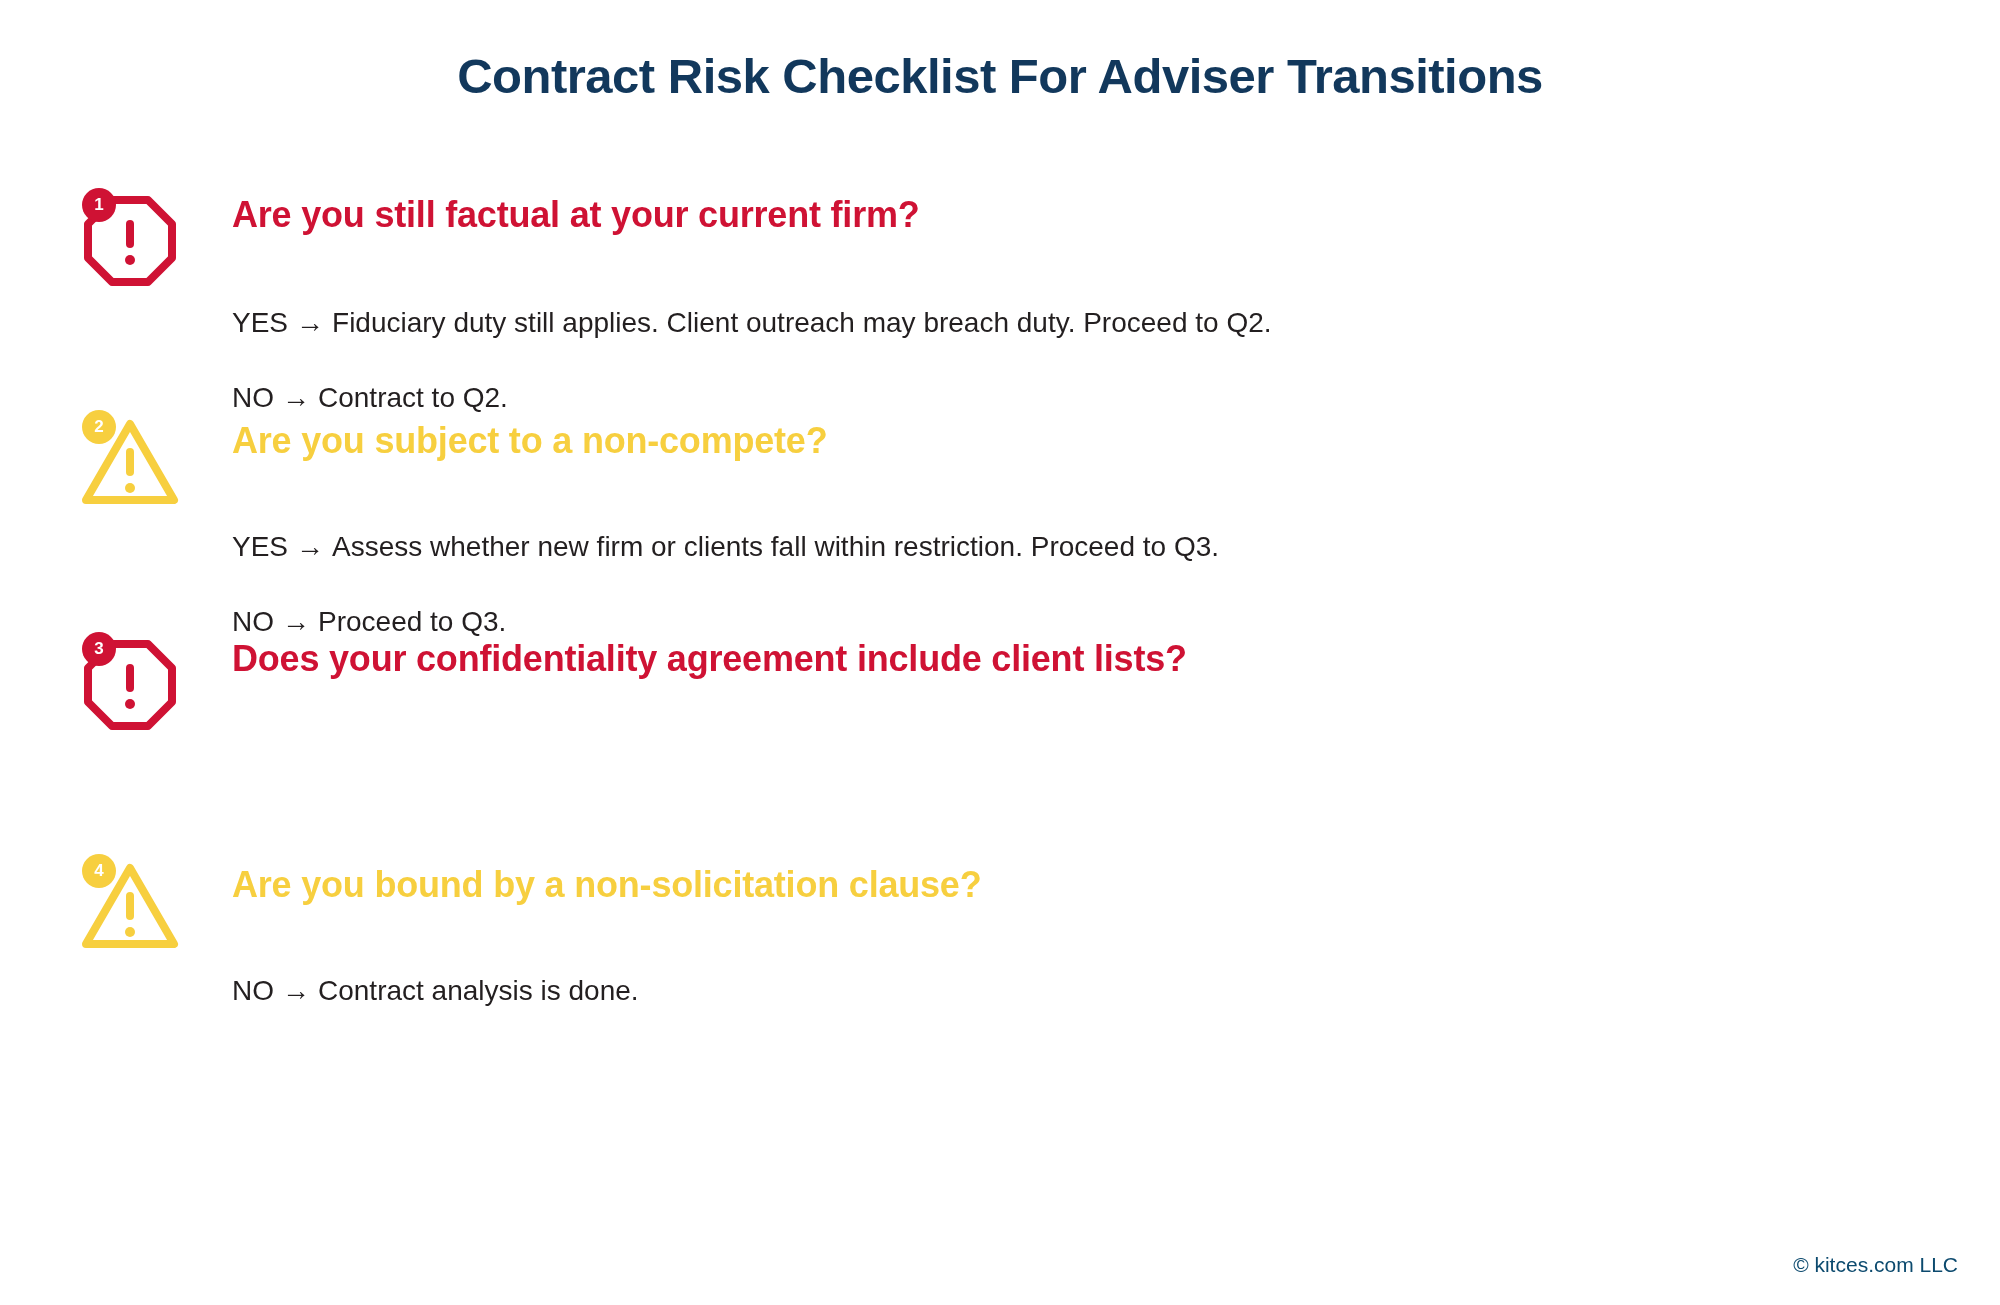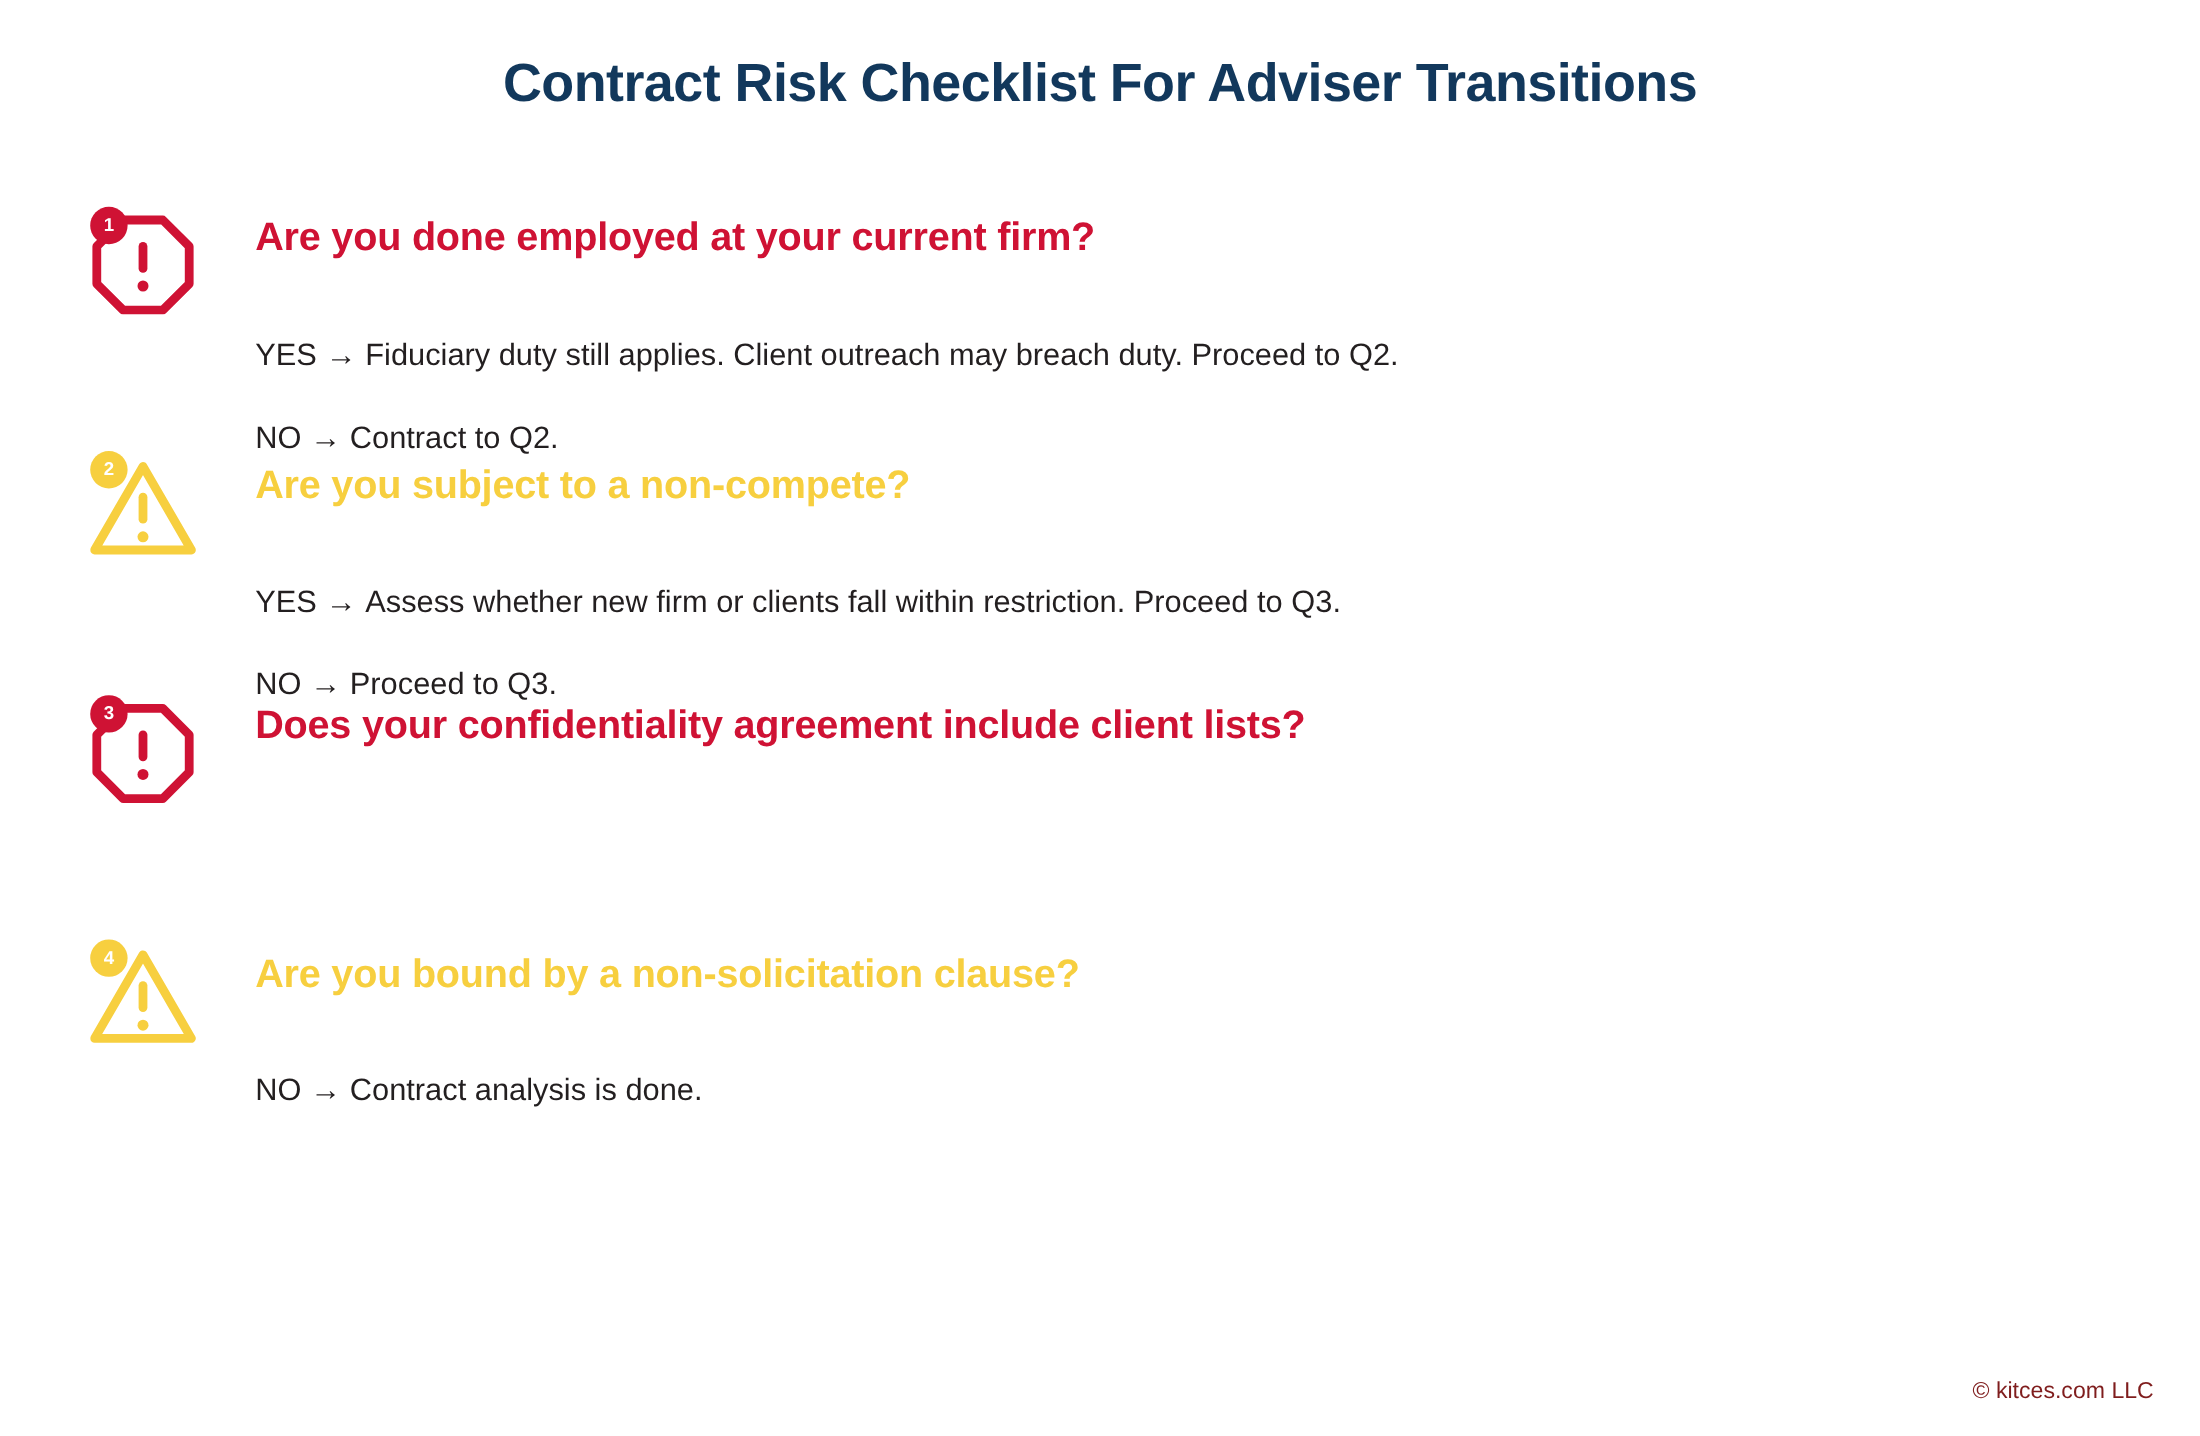--- a/index.html
+++ b/index.html
@@ -98,21 +98,21 @@
   .arrow {
     display: inline-block;
     padding: 0 8px;
     color: #231f20;
   }
   .footer {
     position: absolute;
     right: 42px;
     bottom: 28px;
     font-size: 21px;
-    color: #7f1d1d;
+    color: #0c4a6e;
   }
   .item:nth-child(1) .answers { top: 82px; }
   .item:nth-child(2) .q-text { top: 10px; }
   .item:nth-child(2) .answers { top: 84px; }
   .item:nth-child(3) .answers { top: 82px; }
   .item:nth-child(4) .q-text { top: 10px; }
   .item:nth-child(4) .answers { top: 84px; }
 </style>
 </head>
 <body>
@@ -125,21 +125,21 @@
 
     <div class="item">
       <div class="icon-wrap">
         <svg class="icon-svg" width="104" height="92" viewBox="0 0 104 92" xmlns="http://www.w3.org/2000/svg">
           <polygon points="30,6 66,6 90,30 90,64 66,88 30,88 6,64 6,30" fill="none" stroke="#cf1234" stroke-width="8" stroke-linejoin="round"></polygon>
           <rect x="44" y="26" width="8" height="28" rx="4" fill="#cf1234"></rect>
           <circle cx="48" cy="66" r="5" fill="#cf1234"></circle>
         </svg>
         <div class="badge red">1</div>
       </div>
-      <div class="q-text red">Are you done employed at your current firm?</div>
+      <div class="q-text red">Are you still factual at your current firm?</div>
       <div class="answers">
         <div class="ans-row">
           <span class="ans-label">YES</span><span class="arrow">→</span><span>Fiduciary duty still applies. Client outreach may breach duty. Proceed to Q2.</span>
         </div>
         <div class="ans-row">
           <span class="ans-label">NO</span><span class="arrow">→</span><span>Contract to Q2.</span>
         </div>
       </div>
     </div>
 

